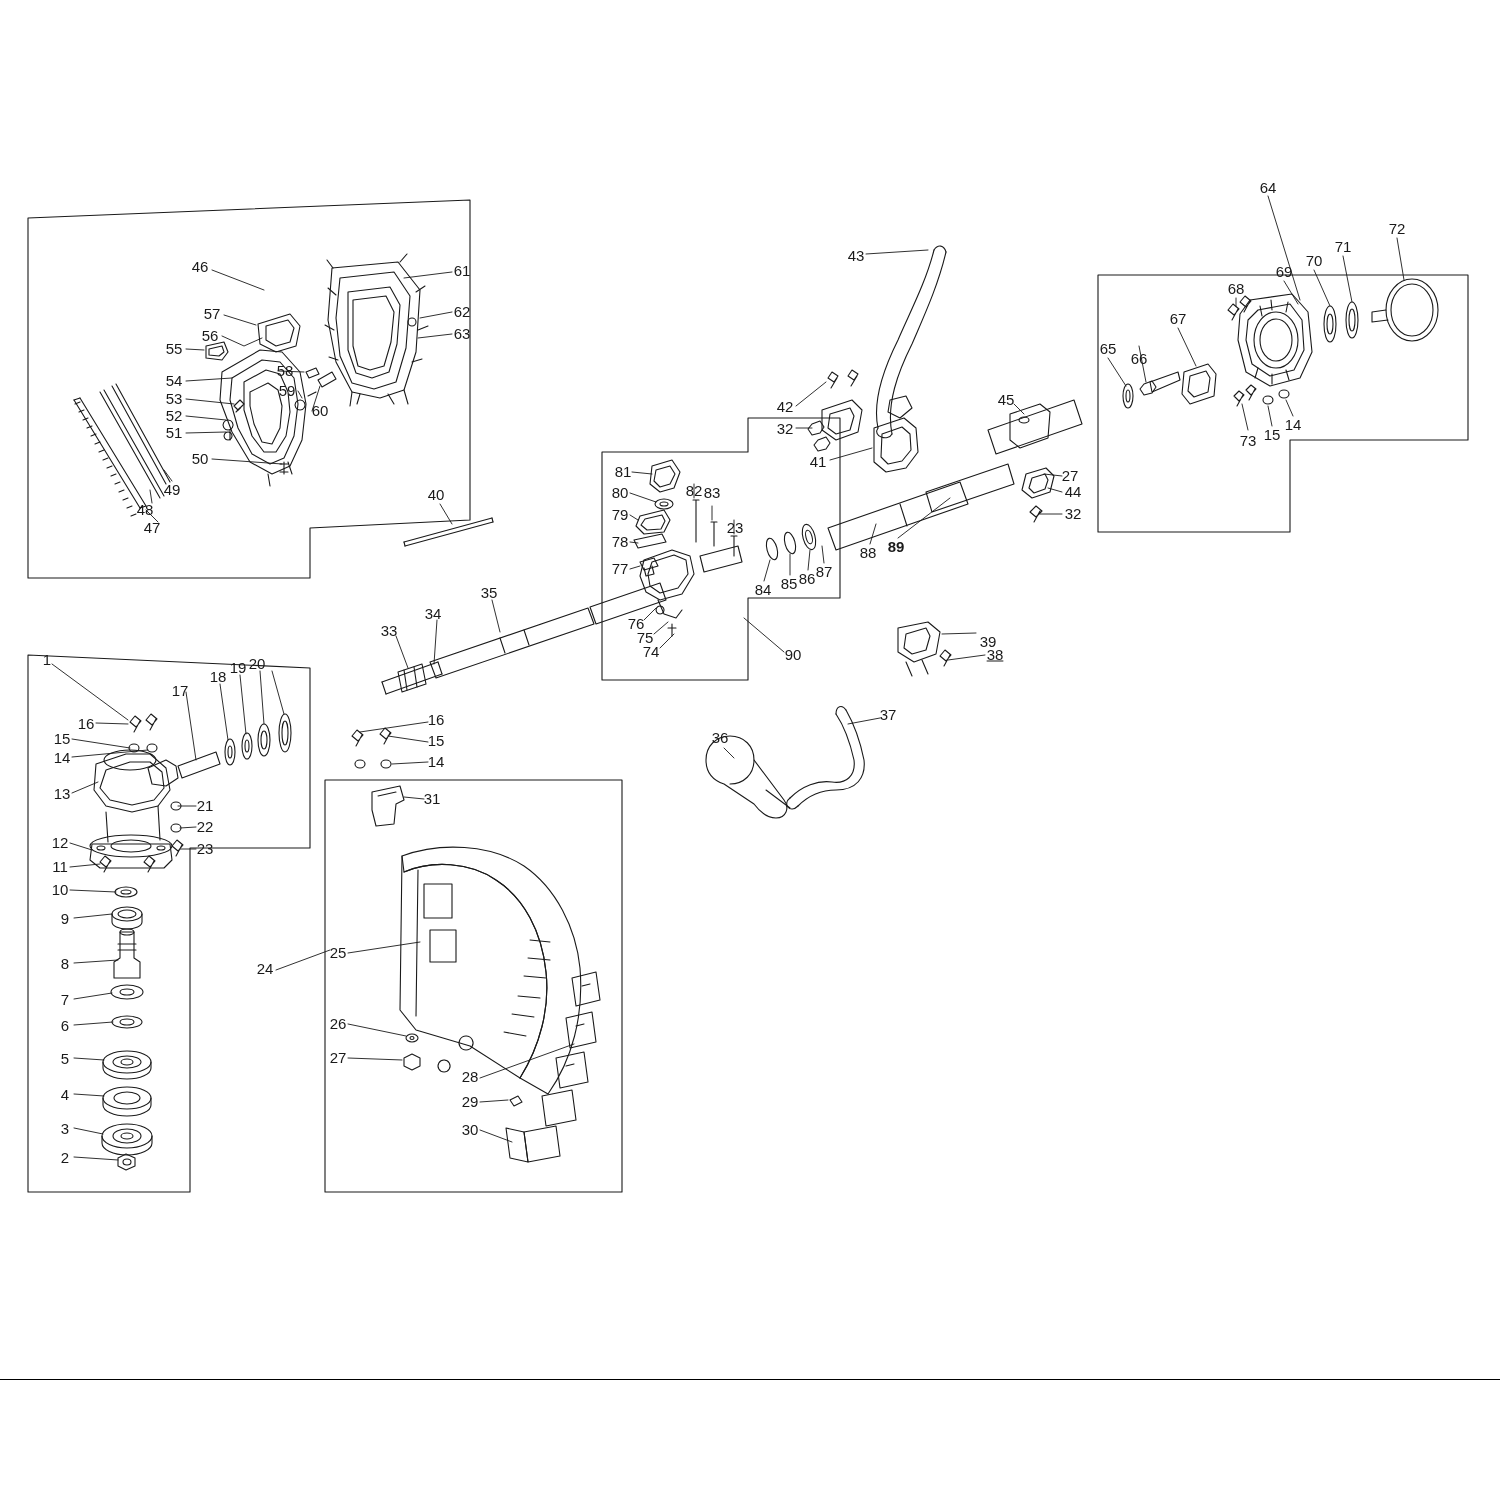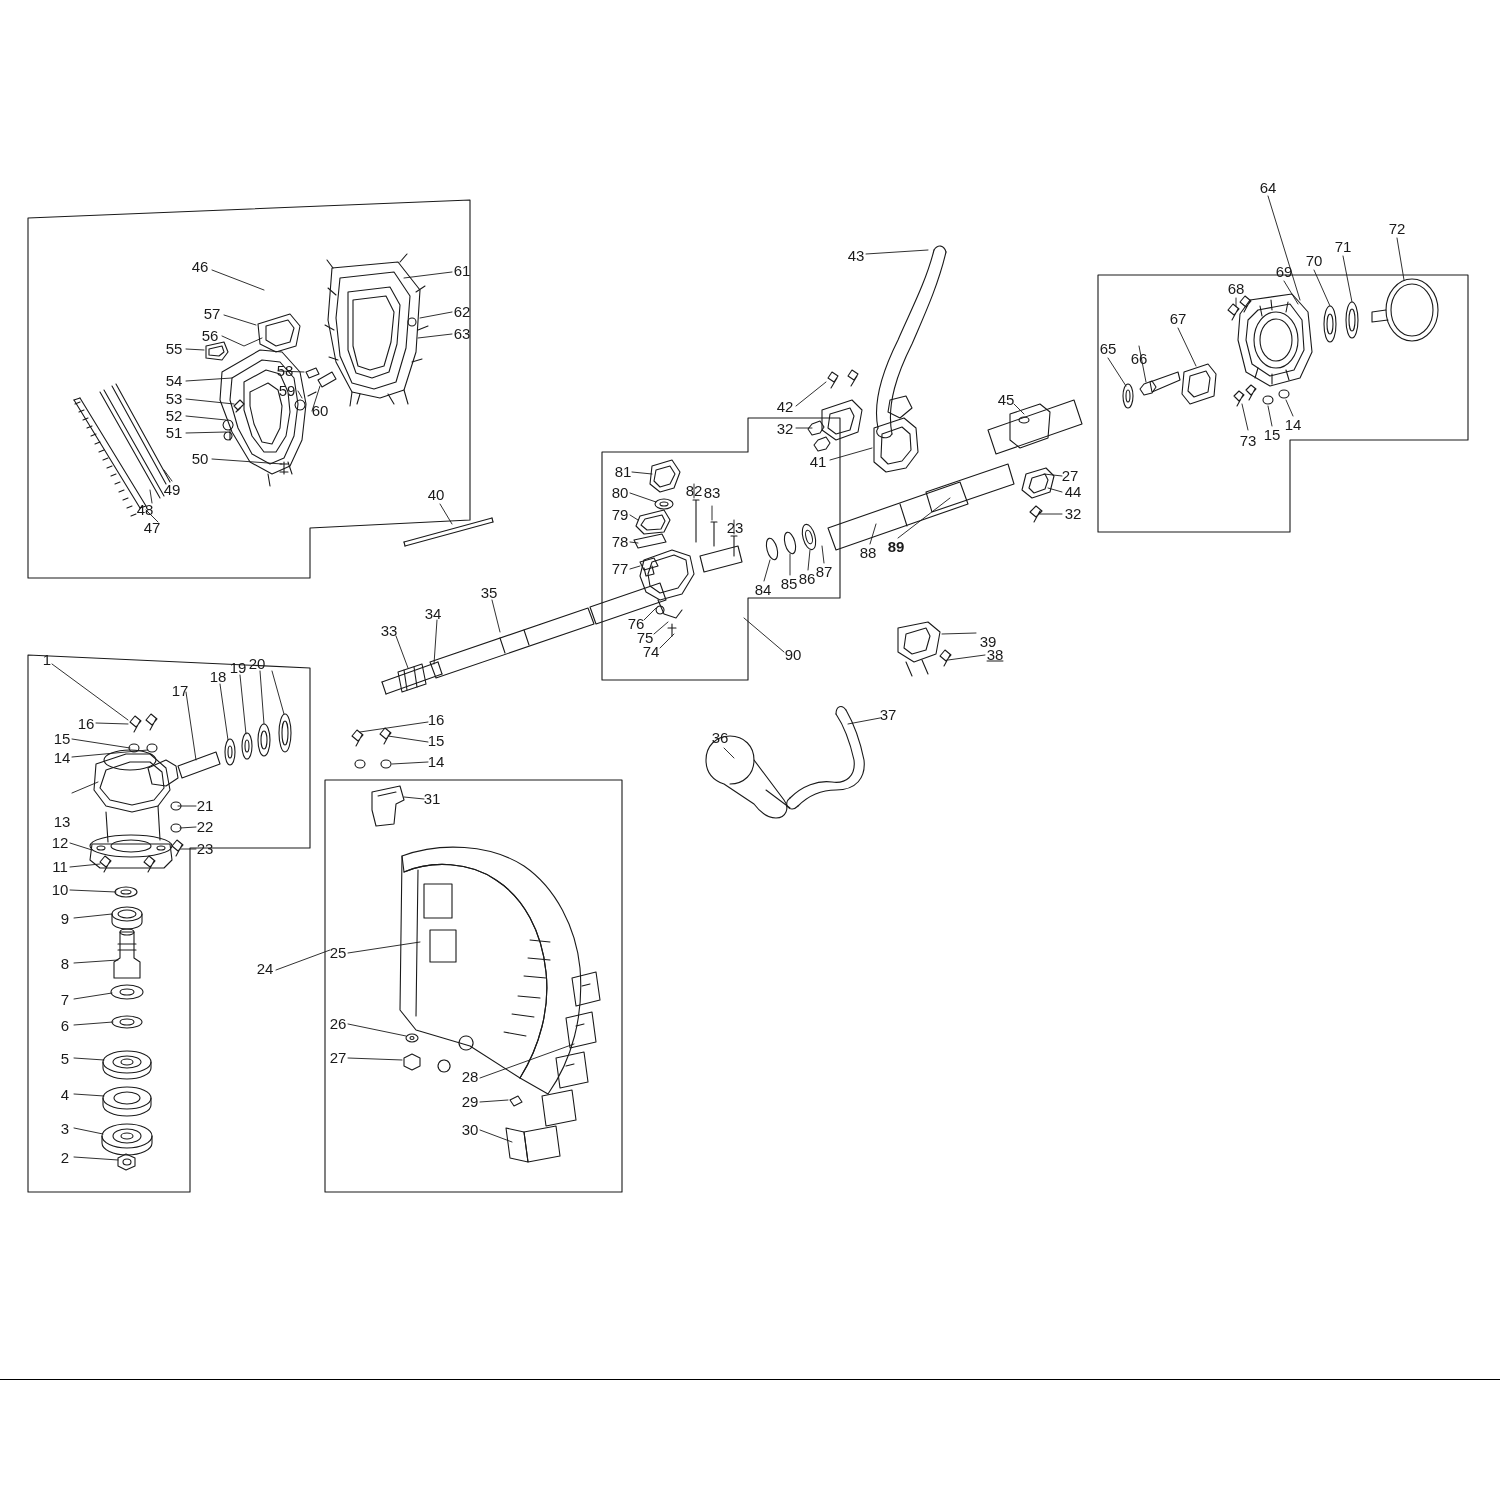--- a/index.html
+++ b/index.html
@@ -670,21 +670,21 @@
       <div class="callout" style="left: 436px; top: 761px;">14</div>
       <div class="callout" style="left: 432px; top: 798px;">31</div>
       <div class="callout" style="left: 47px; top: 659px;">1</div>
       <div class="callout" style="left: 180px; top: 690px;">17</div>
       <div class="callout" style="left: 218px; top: 676px;">18</div>
       <div class="callout" style="left: 238px; top: 667px;">19</div>
       <div class="callout" style="left: 257px; top: 663px;">20</div>
       <div class="callout" style="left: 86px; top: 723px;">16</div>
       <div class="callout" style="left: 62px; top: 738px;">15</div>
       <div class="callout" style="left: 62px; top: 757px;">14</div>
-      <div class="callout" style="left: 62px; top: 821px;">13</div>
+      <div class="callout" style="left: 62px; top: 793px;">13</div>
       <div class="callout" style="left: 205px; top: 805px; text-align: center;">21</div>
       <div class="callout" style="left: 205px; top: 826px;">22</div>
       <div class="callout" style="left: 205px; top: 848px;">23</div>
       <div class="callout" style="left: 60px; top: 842px;">12</div>
       <div class="callout" style="left: 60px; top: 866px;">11</div>
       <div class="callout" style="left: 60px; top: 889px;">10</div>
       <div class="callout" style="left: 65px; top: 918px;">9</div>
       <div class="callout" style="left: 65px; top: 963px;">8</div>
       <div class="callout" style="left: 65px; top: 999px;">7</div>
       <div class="callout" style="left: 65px; top: 1025px;">6</div>

